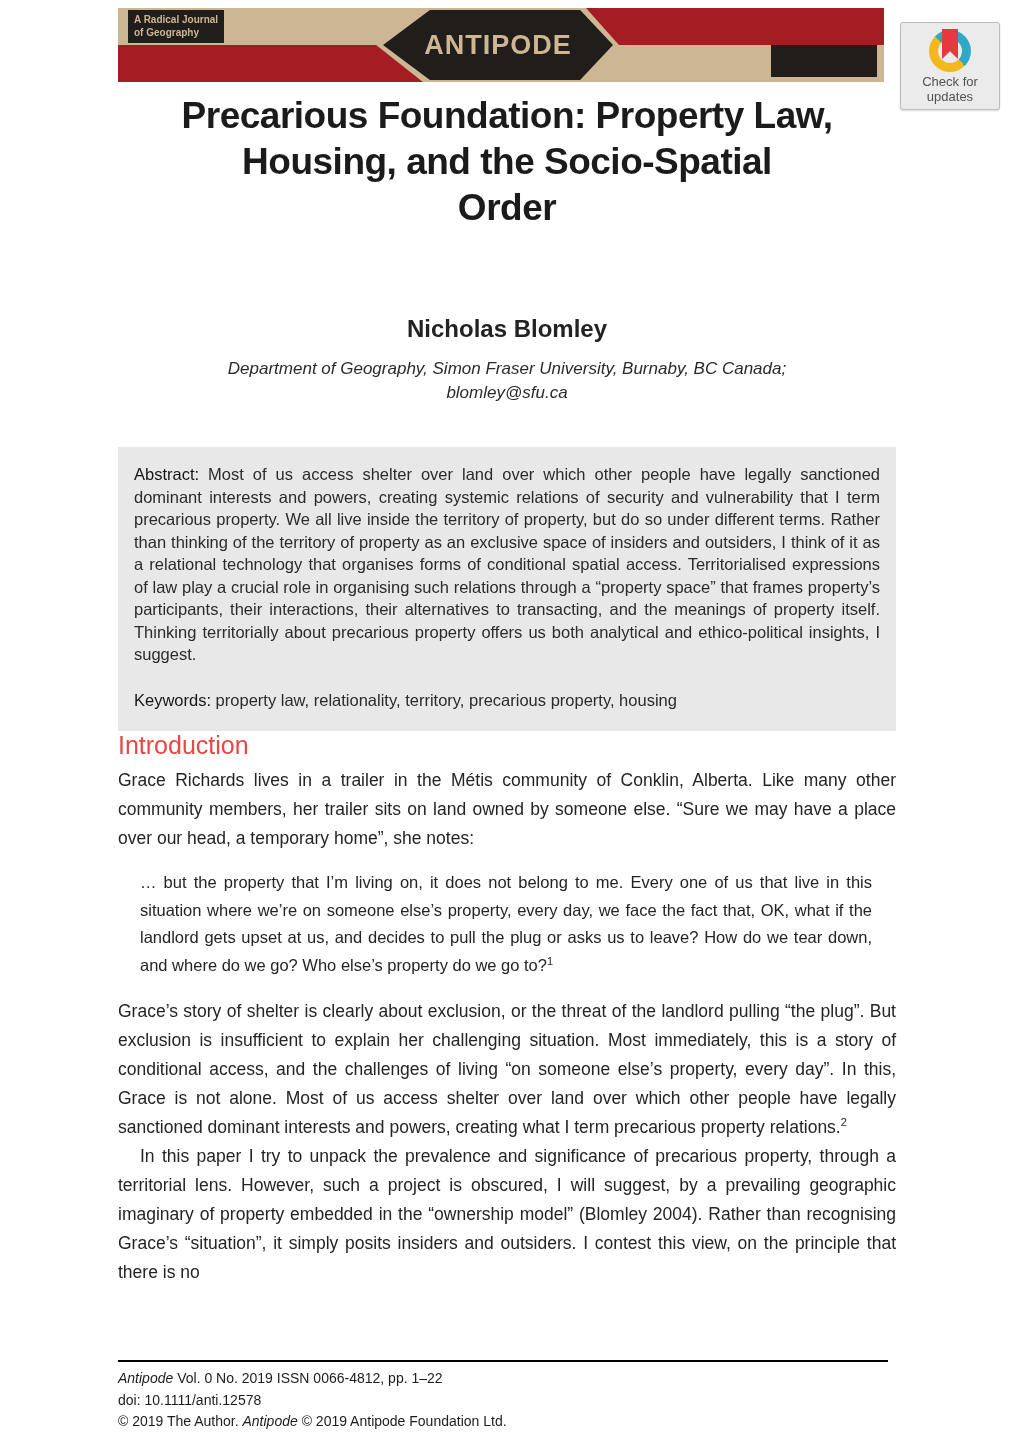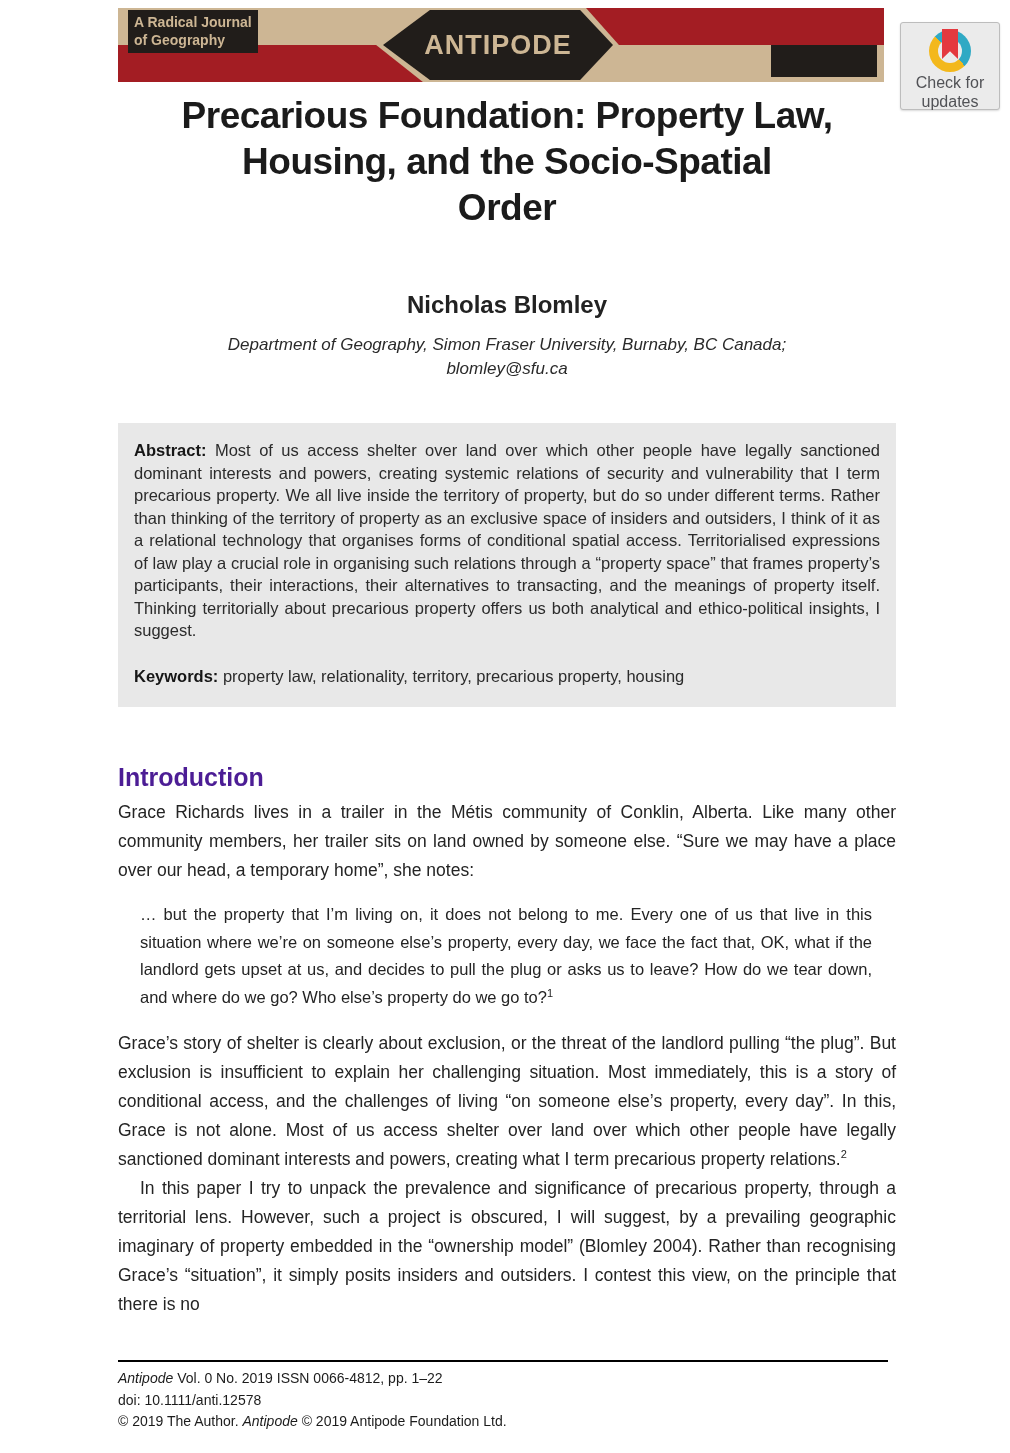--- a/index.html
+++ b/index.html
@@ -31,21 +31,21 @@
     position: absolute;
     right: 7px; top: 37px;
     width: 106px; height: 32px;
     background: #211d1a;
   }
   .tagline-box {
     position: absolute;
     left: 10px; top: 2px;
     background: #211d1a;
     color: #cdb694;
-    font-size: 14px;
+    font-size: 10px;
     font-weight: bold;
     line-height: 1.25;
     padding: 4px 6px;
     white-space: pre-line;
     z-index: 3;
   }
   .hexagon {
     position: absolute;
     left: 265px; top: 2px;
     width: 230px; height: 70px;
@@ -90,40 +90,40 @@
   }
   .cm-bookmark {
     position: absolute;
     left: 50%; top: -1px;
     width: 16px; height: 30px;
     margin-left: -8px;
     background: #e4393f;
     clip-path: polygon(0 0, 100% 0, 100% 100%, 50% 74%, 0 100%);
   }
   .cm-label {
-    font-size: 16px;
+    font-size: 13px;
     color: #515256;
     line-height: 1.18;
   }
 
   
   .main {
     position: relative;
     padding: 93px 114px 0 118px;
   }
   .article-title {
     text-align: center;
     font-size: 37px;
     font-weight: bold;
     line-height: 46px;
     color: #1b1b1b;
     letter-spacing: -0.5px;
   }
   .author-name {
-    margin-top: 60px;
+    margin-top: 84px;
     text-align: center;
     font-size: 24px;
     font-weight: bold;
     color: #222;
   }
   .affiliation {
     margin-top: 14px;
     text-align: center;
     font-style: italic;
     font-size: 17px;
@@ -134,28 +134,27 @@
   .abstract-box {
     margin-top: 42px;
     width: 778px;
     background: #e8e8e8;
     padding: 16px 16px 20px 16px;
     font-size: 16.5px;
     line-height: 22.5px;
     text-align: justify;
     color: #2b2b2b;
   }
-  .abstract-box .label { font-weight: bold; color: #161616; }
+  .abstract-box .label { font-weight: normal; color: #161616; }
   .keywords-line { margin-top: 23px; }
 
   .section-heading {
-    margin-top: 56px;
     font-size: 25px;
-    font-weight: bold;
-    color: #4c1d95;
+    font-weight: normal;
+    color: #ef4444;
   }
   .body-para {
     font-size: 17.5px;
     line-height: 29px;
     text-align: justify;
     color: #242424;
   }
   .para-1 { margin-top: 6px; }
   .quote {
     margin: 16px 24px 18px 22px;

